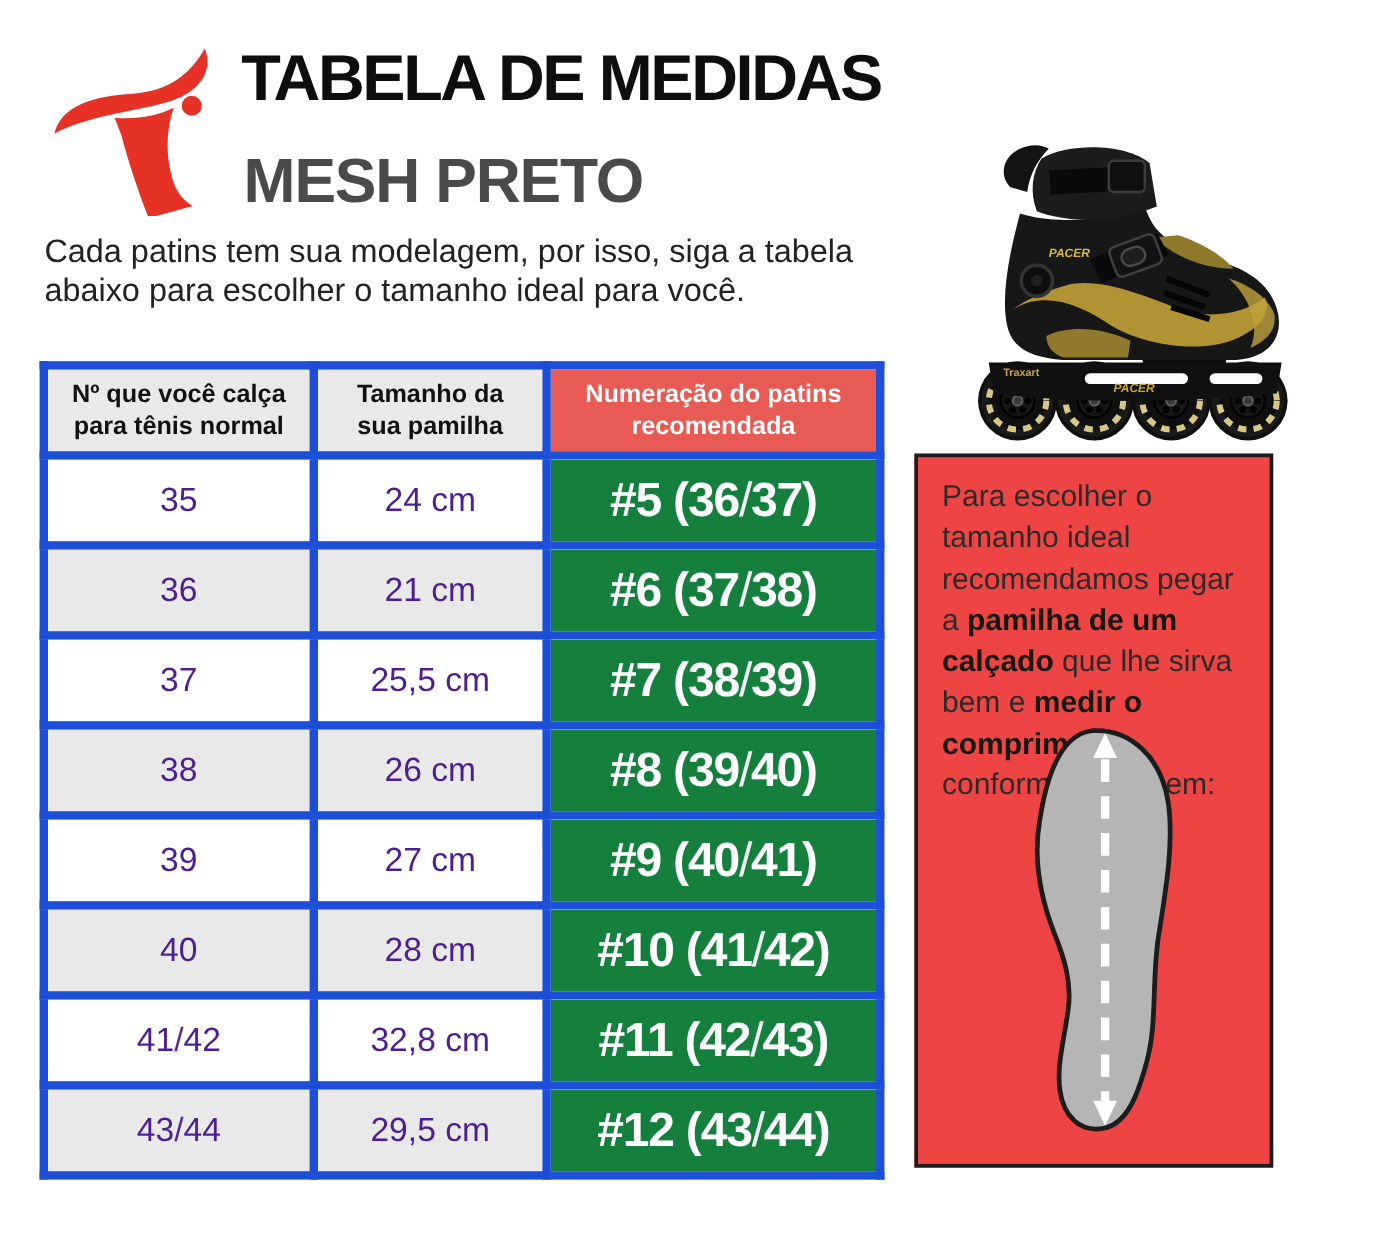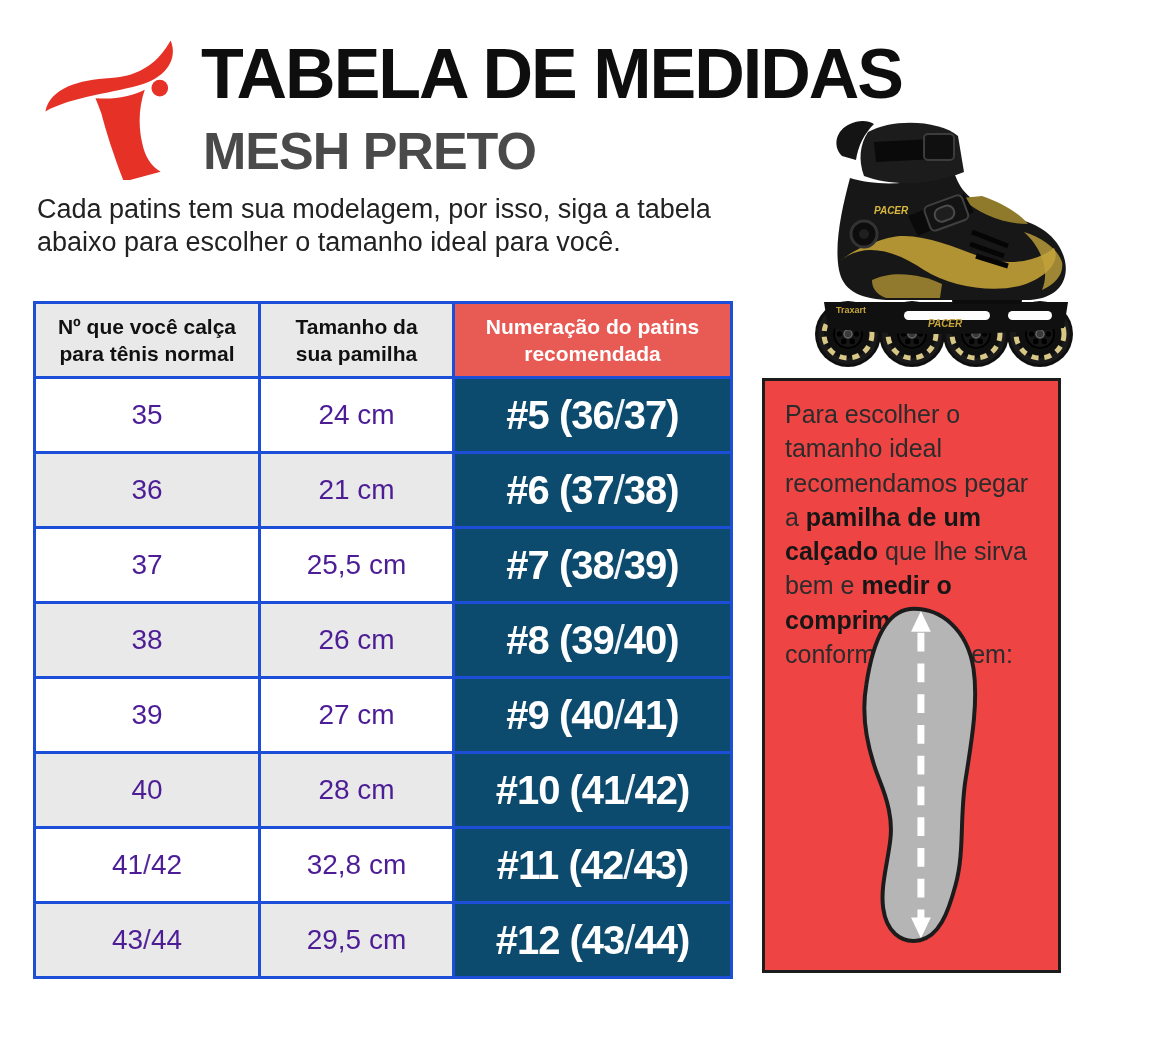--- a/index.html
+++ b/index.html
@@ -4,51 +4,51 @@
 <style>
   html,body { margin:0; padding:0; background:#ffffff; }
   .page {
     position:relative; width:1158px; height:1039px; background:#ffffff;
     font-family:"Liberation Sans", sans-serif; overflow:hidden;
   }
   
   .logo { position:absolute; left:32px; top:38px; width:152px; height:142px; }
   .title {
     position:absolute; left:201px; top:34px;
-    font-size:70px; font-weight:700; letter-spacing:-2px;
+    font-size:54px; font-weight:700; letter-spacing:-2px;
     color:#0e0e0e; white-space:nowrap;
   }
   .subtitle {
     position:absolute; left:203px; top:121px;
     font-size:52px; font-weight:700; letter-spacing:-1px;
     color:#4a4a4a; white-space:nowrap;
   }
   .description {
     position:absolute; left:37px; top:193px;
     font-size:27px; line-height:1.24; color:#222222; white-space:nowrap;
   }
   
   .skate { position:absolute; left:812px; top:112px; width:268px; height:258px; }
   
   table.size {
     position:absolute; left:33px; top:301px;
     border-collapse:collapse; table-layout:fixed; width:697px;
   }
   table.size th, table.size td {
-    border:3px solid #1d4ed8; text-align:center; vertical-align:middle;
+    border:7px solid #1d4ed8; text-align:center; vertical-align:middle;
     padding:0; overflow:hidden;
   }
   table.size tr { height:75px; }
   table.size th {
     background:#e9e9e9; color:#111111;
     font-size:21px; font-weight:700; line-height:1.3;
   }
   table.size th.red { background:#e85b54; color:#ffffff;text-align:center; }
   td.c1, td.c2 { font-size:28px; font-weight:400; color:#4c1d95; background:#ffffff; }
-  td.c3 { font-size:40px; font-weight:700; color:#ffffff; background:#0c4a6e; letter-spacing:-1px; }
+  td.c3 { font-size:40px; font-weight:700; color:#ffffff; background:#15803d; letter-spacing:-1px; }
   tr.alt td.c1, tr.alt td.c2 { background:#e9e9e9; }
   .slash { font-weight:400; opacity:0.95; }
   
   .panel {
     position:absolute; left:762px; top:378px; width:299px; height:595px;
     background:#ef4444; border:3px solid #1c1c1c; box-sizing:border-box;
   }
   .panel-text {
     margin:16px 16px 0 20px;
     font-size:25px; line-height:1.37; color:#2b2b2b;

